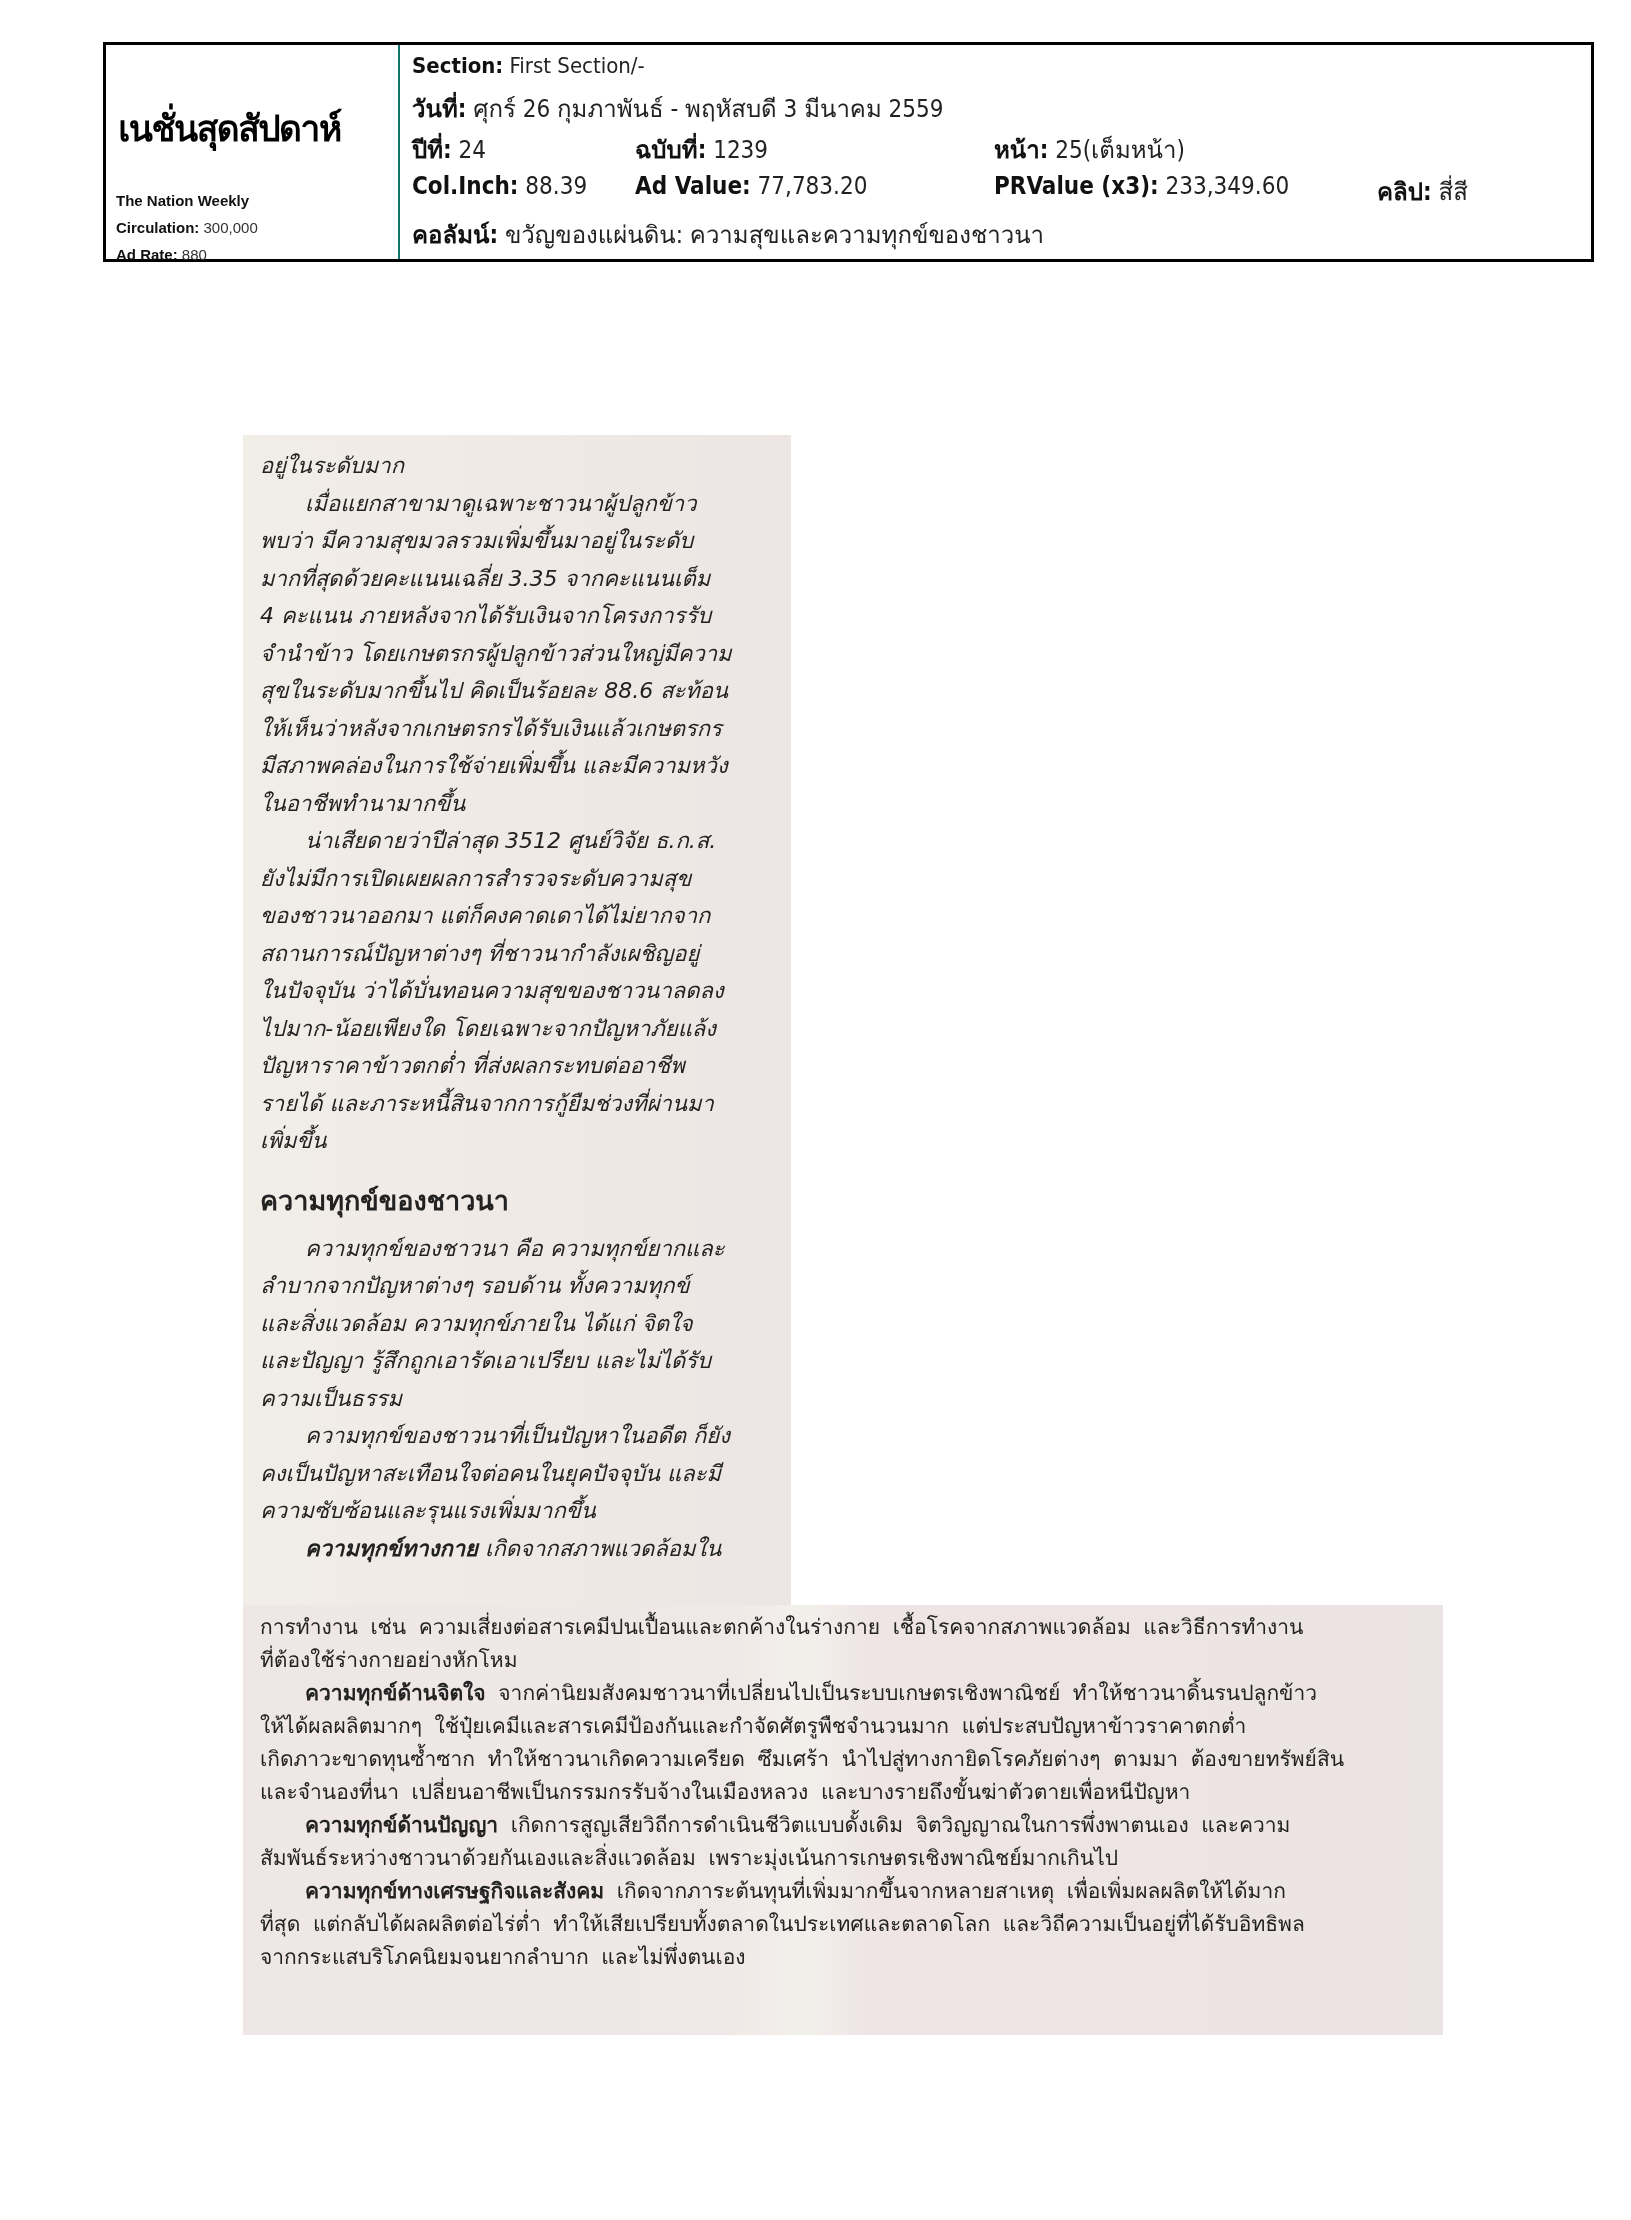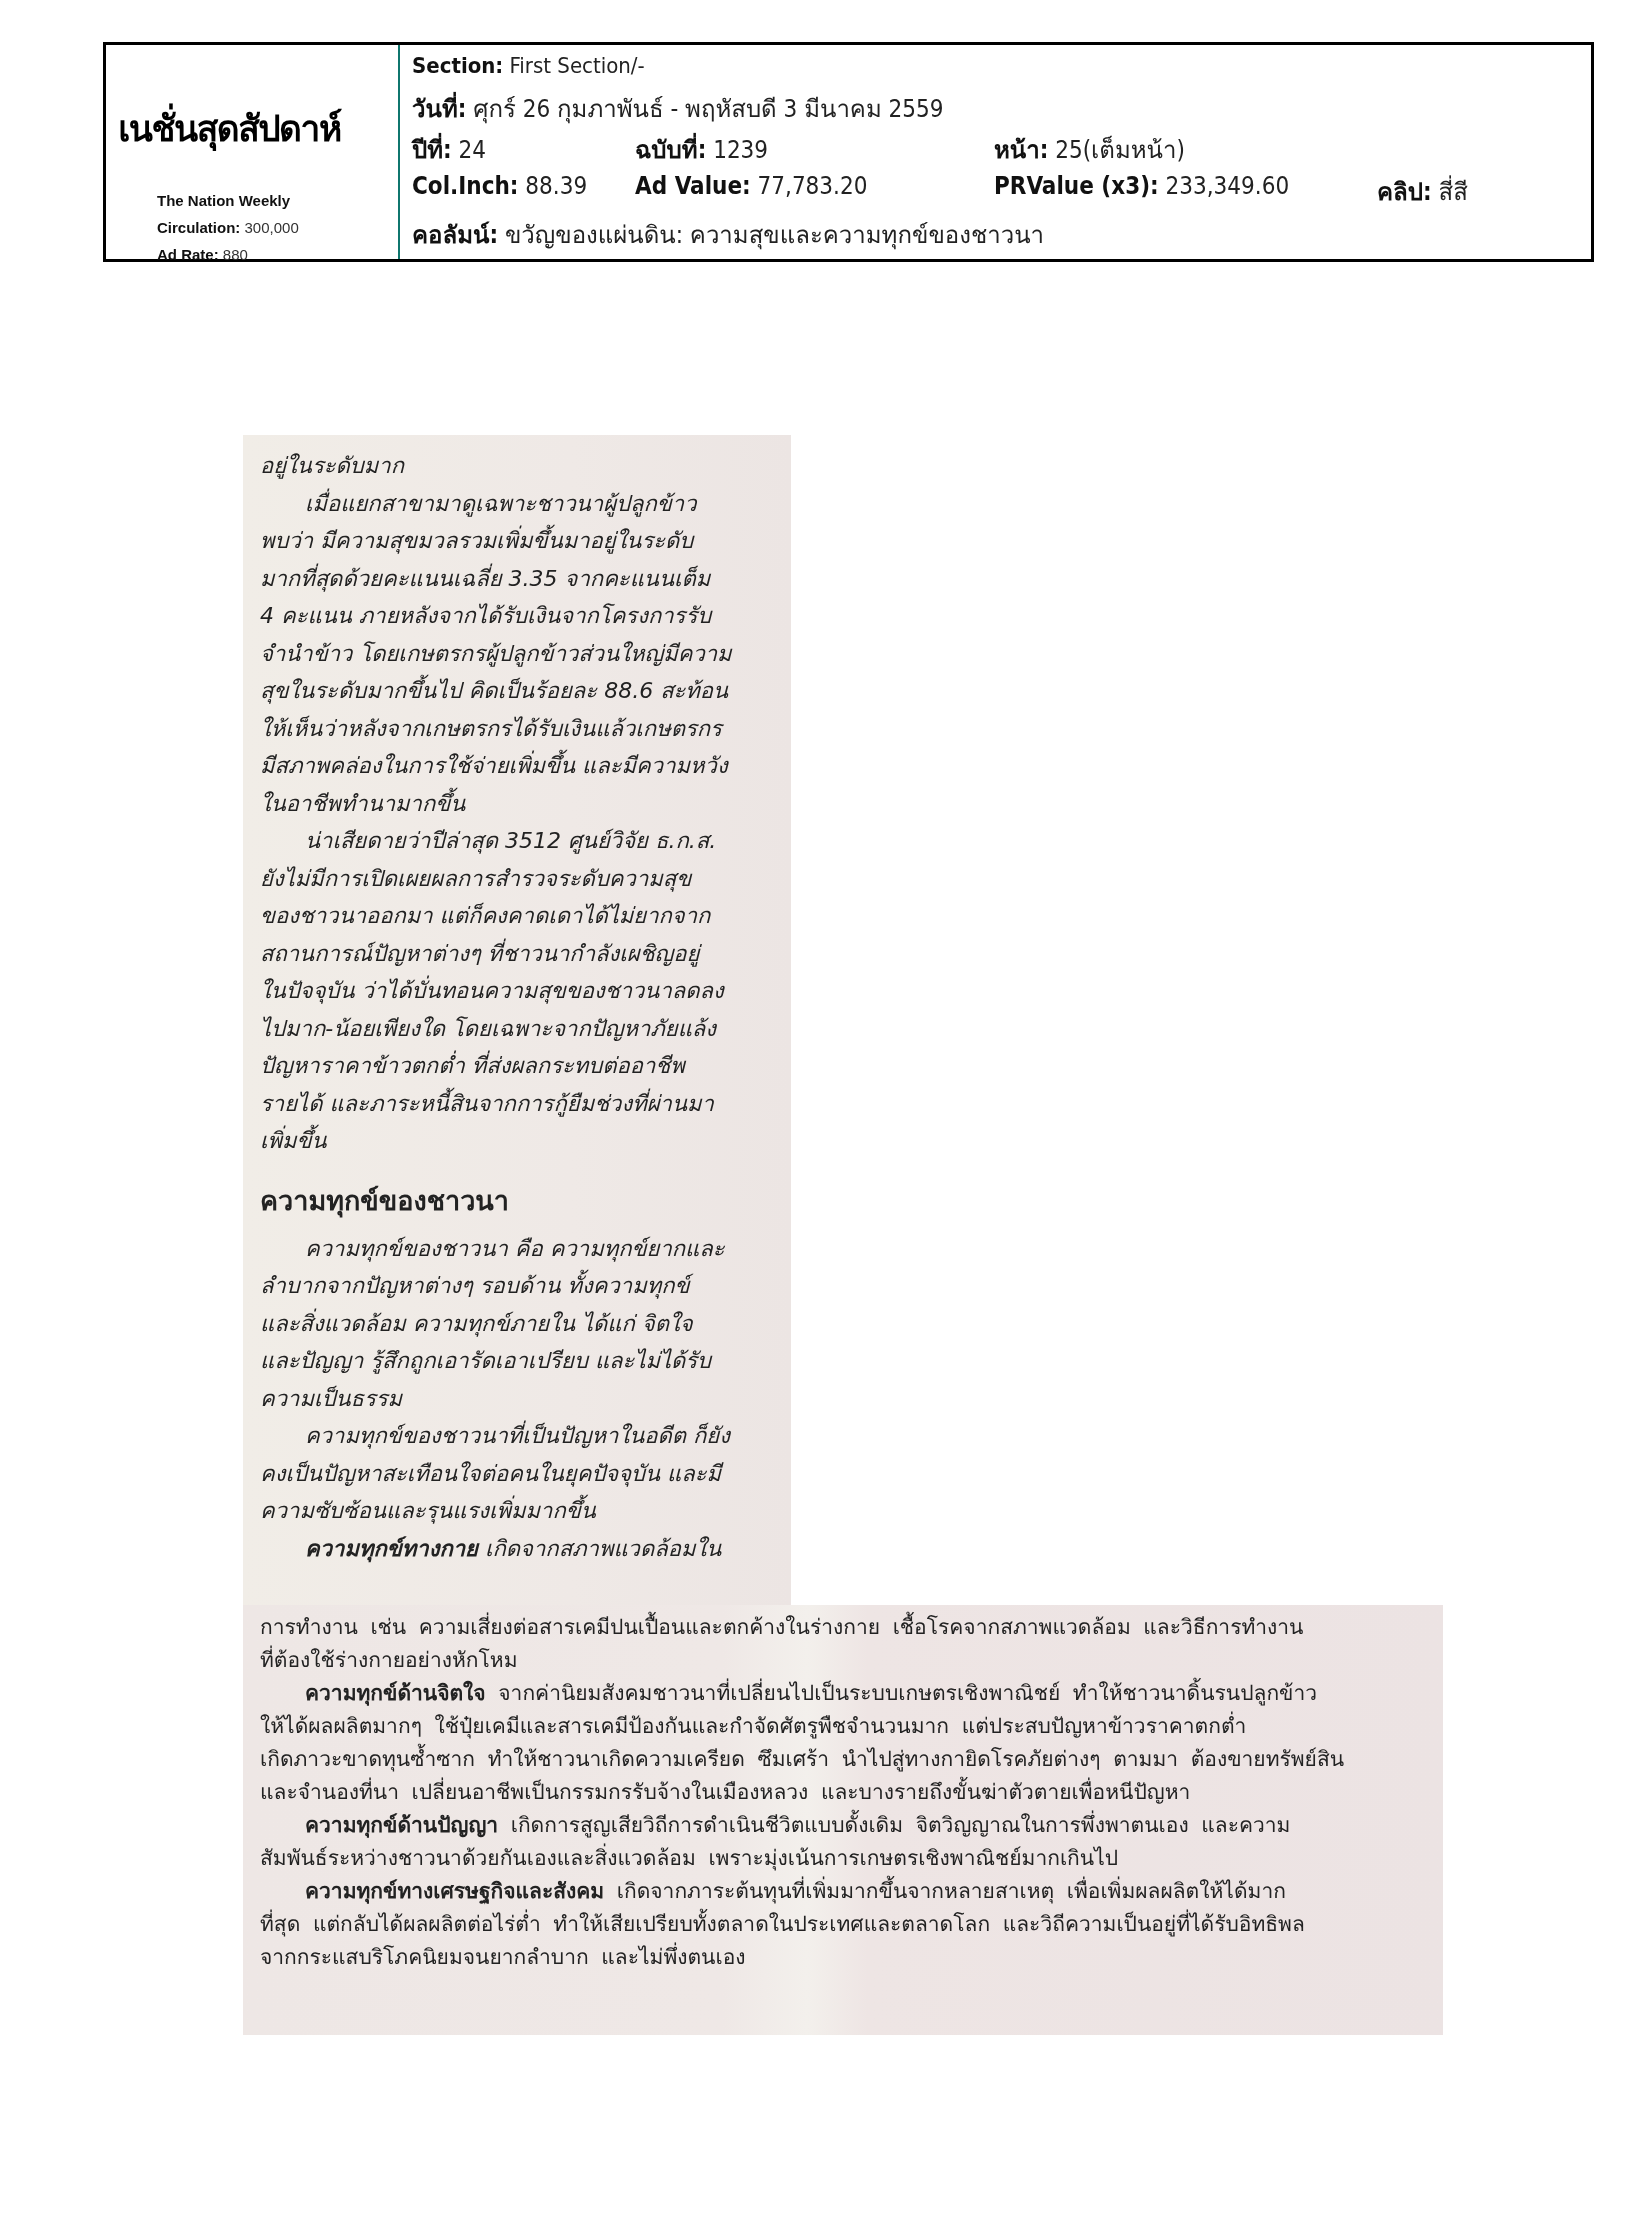--- a/index.html
+++ b/index.html
@@ -2,21 +2,21 @@
 <html><head>
 <meta charset="utf-8">
 <style>
   html, body { margin: 0; padding: 0; background: #ffffff; }
   body { width: 1631px; height: 2220px; position: relative; overflow: hidden; font-family: "Liberation Sans", "DejaVu Sans", sans-serif; color: #111; }
 
   .header { position: absolute; left: 103px; top: 42px; width: 1491px; height: 220px; border: 3px solid #000; box-sizing: border-box; display: flex; }
   .hdr-left { width: 294px; border-right: 2px solid #0f766e; position: relative; box-sizing: border-box; }
   .logo { position: absolute; left: 10px; top: 55px; font-family: "DejaVu Sans", sans-serif; font-weight: bold; font-size: 36px; letter-spacing: -1.5px; color: #000; transform: scaleX(0.98); }
   .pub-meta { position: absolute; left: 10px; top: 142px; font-size: 15px; line-height: 27px; }
-  .pub-meta .k { font-weight: bold; margin-left: 41px; }
+  .pub-meta .k { font-weight: bold; }
   .pub-meta .v { color: #333; }
 
   .hdr-right { flex: 1; position: relative; }
   .row { position: absolute; left: 12px; font-size: 24px; white-space: nowrap; font-family: "DejaVu Sans Condensed", "DejaVu Sans", sans-serif; }
   .row .k { font-weight: bold; }
   .row .v { color: #222; font-weight: normal; }
   .cell { position: absolute; white-space: nowrap; }
 
   .clip { position: absolute; background: #efe9e4; }
   .clip-upper { left: 243px; top: 435px; width: 548px; height: 1172px; background: linear-gradient(90deg, #f1ede7 0%, #efe9e6 60%, #ece5e3 100%); }

